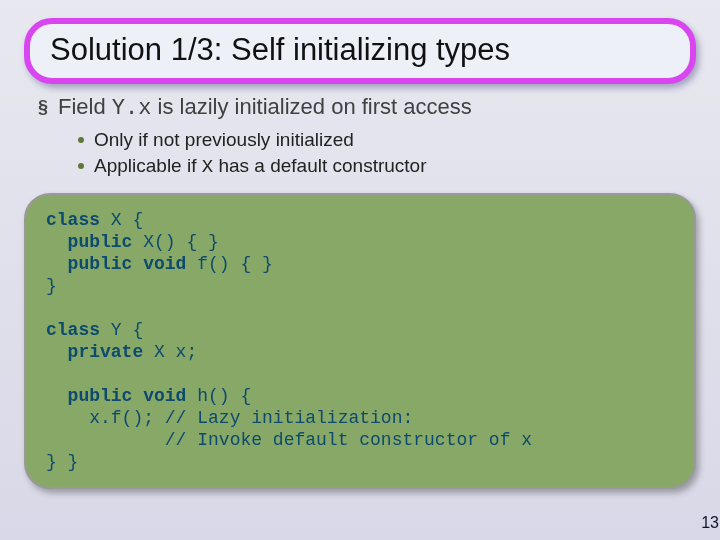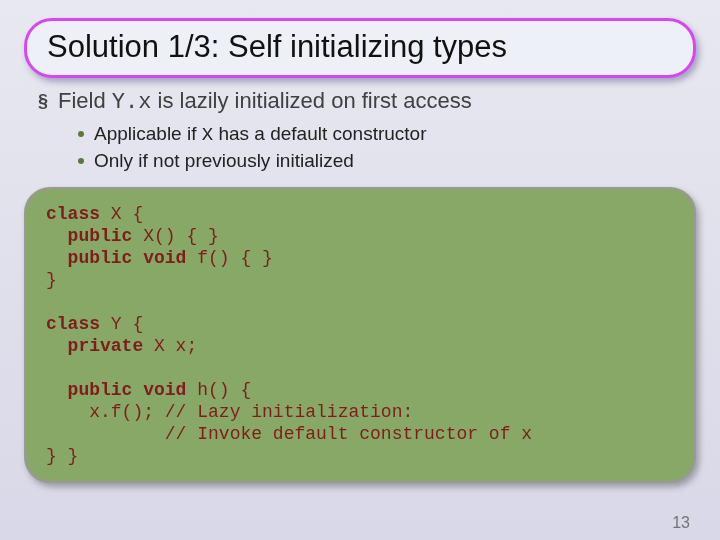--- a/index.html
+++ b/index.html
@@ -6,21 +6,21 @@
   body {
     width: 720px;
     height: 540px;
     background: linear-gradient(to bottom, #e8e8f0 0%, #d8d8e8 100%);
     font-family: Arial, Helvetica, sans-serif;
     position: relative;
     overflow: hidden;
   }
   .title-box {
     margin: 18px 24px 10px 24px;
-    border: 3px solid #d946ef;
+    border: 6px solid #d946ef;
     border-radius: 28px;
     padding: 8px 20px 10px 20px;
     background: #eef0f8;
     box-shadow: 3px 4px 6px rgba(60,60,120,0.4);
   }
   .title-text {
     font-size: 31px;
     color: #111;
     font-weight: 400;
   }
@@ -64,55 +64,55 @@
   .code-box {
     margin: 14px 24px 0 24px;
     background: #88a868;
     border: 2px solid #999;
     border-radius: 26px;
     box-shadow: 3px 4px 6px rgba(60,60,60,0.4);
     padding: 14px 20px 14px 20px;
     font-family: "Courier New", Courier, monospace;
     font-size: 18px;
     line-height: 22px;
-    color: #7f1d1d;
+    color: #0c4a6e;
     white-space: pre;
   }
   .kw { font-weight: bold; }
   .page-num {
     position: absolute;
-    right: 30px;
+    right: 1px;
     bottom: 8px;
     font-size: 16px;
-    color: #737373;
+    color: #0f172a;
   }
 </style>
 </head>
 <body>
 
 <div class="title-box">
   <div class="title-text">Solution 1/3: Self initializing types</div>
 </div>
 
 <div class="body-content">
   <div class="bullet-l1">
     <span class="mark">§</span>
     <span class="txt">
       <span>Field </span><span class="mono">Y.x</span><span> is lazily initialized on first access</span>
     </span>
   </div>
   <div class="bullet-l2">
     <span class="dot"></span>
+    <span class="txt">Only if not previously initialized</span>
+  </div>
+  <div class="bullet-l2">
+    <span class="dot"></span>
     <span class="txt">
       <span>Applicable if </span><span class="mono">X</span><span> has a default constructor</span>
     </span>
-  </div>
-  <div class="bullet-l2">
-    <span class="dot"></span>
-    <span class="txt">Only if not previously initialized</span>
   </div>
 </div>
 
 <div class="code-box"><span class="kw">class</span><span> X {</span>
 <span class="kw">  public</span><span> X() { }</span>
 <span class="kw">  public void</span><span> f() { }</span>
 <span>}</span>
 <span></span>
 <span class="kw">class</span><span> Y {</span>
 <span class="kw">  private</span><span> X x;</span>

